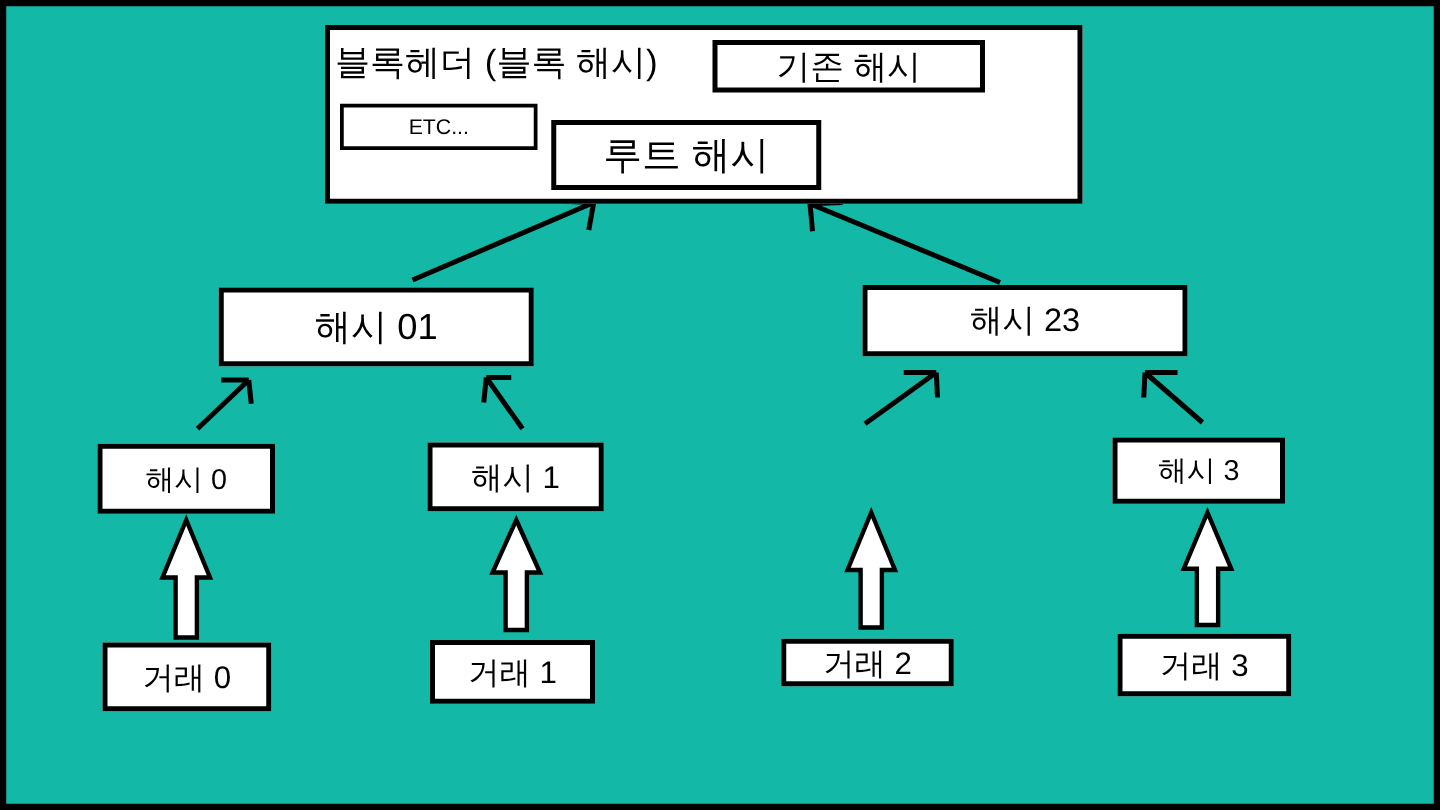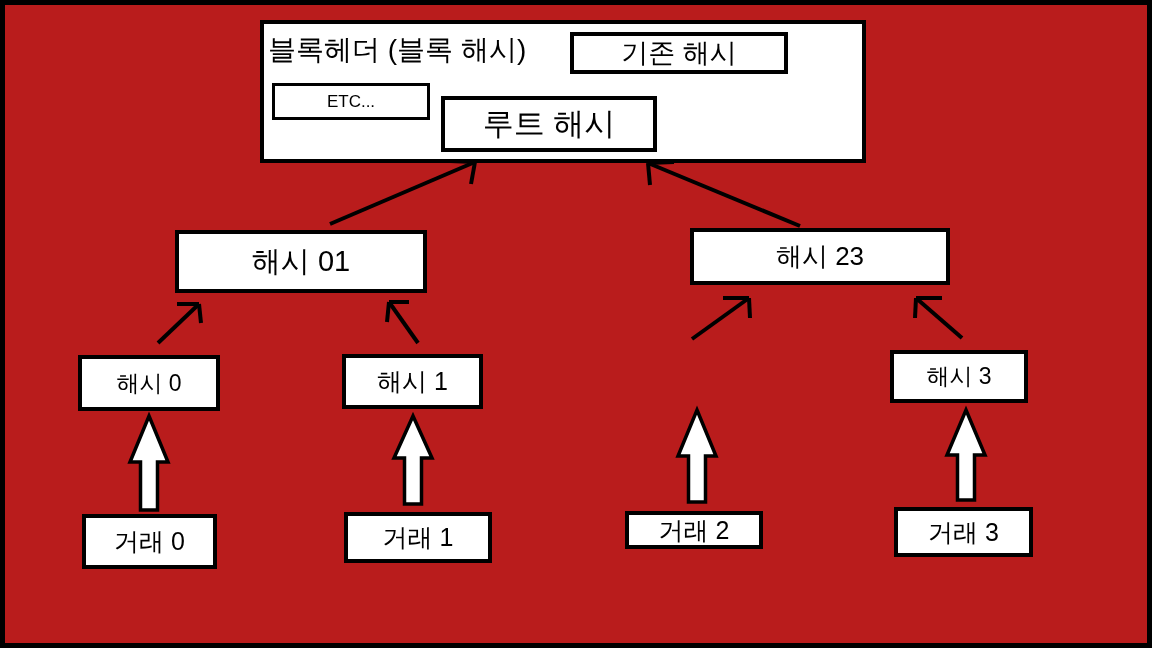--- a/index.html
+++ b/index.html
@@ -1,21 +1,21 @@
 <!DOCTYPE html>
 <html><head>
 <meta charset="utf-8">
 <style>
   html,body{margin:0;padding:0;background:#fff;}
   body{
     width:1152px;height:648px;position:relative;overflow:hidden;
     font-family:"Liberation Sans","DejaVu Sans",sans-serif;
     color:#000;
   }
-  .canvas{position:absolute;inset:0;background:#b91c1c;}
+  .canvas{position:absolute;inset:0;background:#14b8a6;}
   .outer-border{
     position:absolute;left:0;top:0;width:1142px;height:638px;
     border:5px solid #000;
   }
   .box{
     position:absolute;border:4px solid #000;background:#fff;
     display:flex;align-items:center;justify-content:center;
     box-sizing:border-box;white-space:nowrap;
   }
   .hdr-container{position:absolute;left:260px;top:20px;width:606px;height:143px;border:4px solid #000;box-sizing:border-box;background:#fff;}
@@ -23,21 +23,21 @@
   .prev-hash{left:570px;top:32px;width:218px;height:42px;font-size:27px;}
   .etc-box{left:272px;top:83px;width:158px;height:37px;border-width:3px;font-size:17px;}
   .root-hash{left:441px;top:96px;width:216px;height:56px;font-size:31px;}
   .hash01{left:175px;top:230px;width:252px;height:63px;font-size:29px;}
   .hash23{left:690px;top:228px;width:260px;height:57px;font-size:26px;}
   .hash0{left:78px; top:355px;width:142px;height:56px;font-size:23px;}
   .hash1{left:342px;top:354px;width:141px;height:55px;font-size:25px;}
   .hash2{left:622px;top:351px;width:141px;height:54px;font-size:23px;}
   .hash3{left:890px;top:350px;width:138px;height:53px;font-size:23px;}
   .tx0{left:82px; top:514px;width:135px;height:55px;font-size:25px;}
-  .tx1{left:344px;top:512px;width:148px;height:51px;font-size:25px;}
+  .tx1{left:344px;top:512px;width:132px;height:51px;font-size:25px;}
   .tx2{left:625px;top:511px;width:138px;height:38px;font-size:25px;}
   .tx3{left:894px;top:507px;width:139px;height:50px;font-size:25px;}
   svg.arrows{position:absolute;left:0;top:0;width:1152px;height:648px;pointer-events:none;}
   svg .ln{stroke:#000;stroke-width:4;fill:none;stroke-linecap:butt;}
   svg .blk{stroke:#000;stroke-width:3.5;fill:#fff;stroke-linejoin:miter;}
 </style>
 </head>
 <body>
 
 <div class="canvas">

